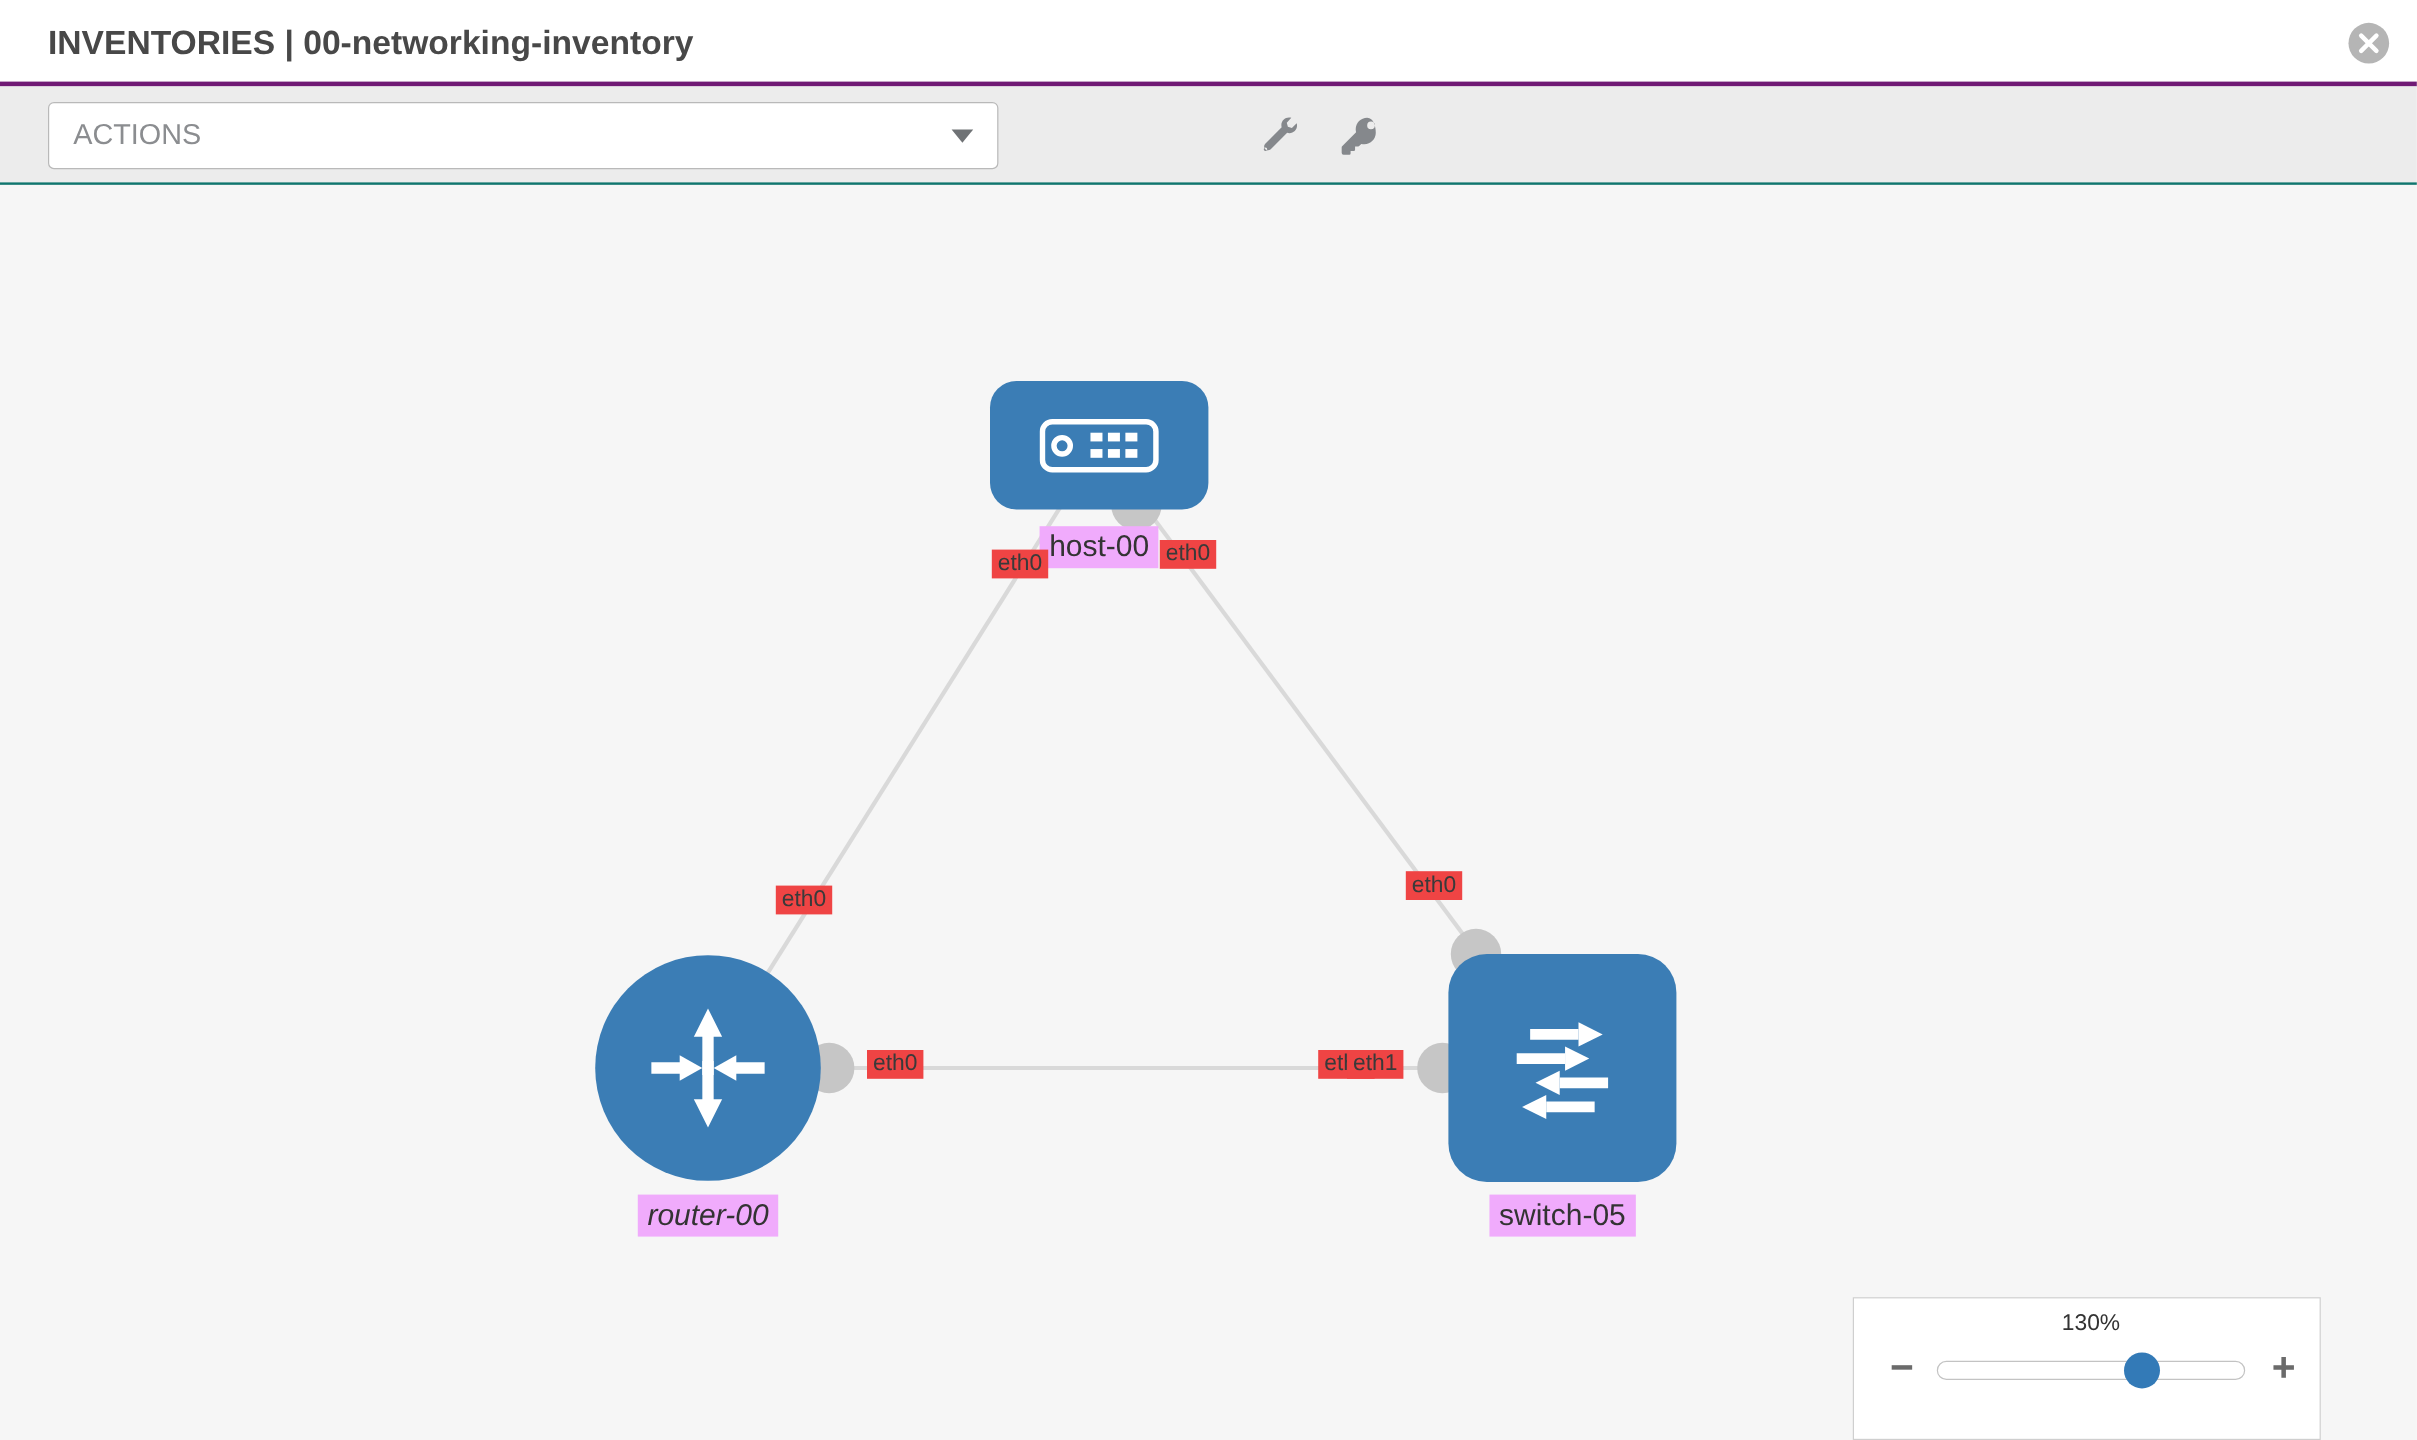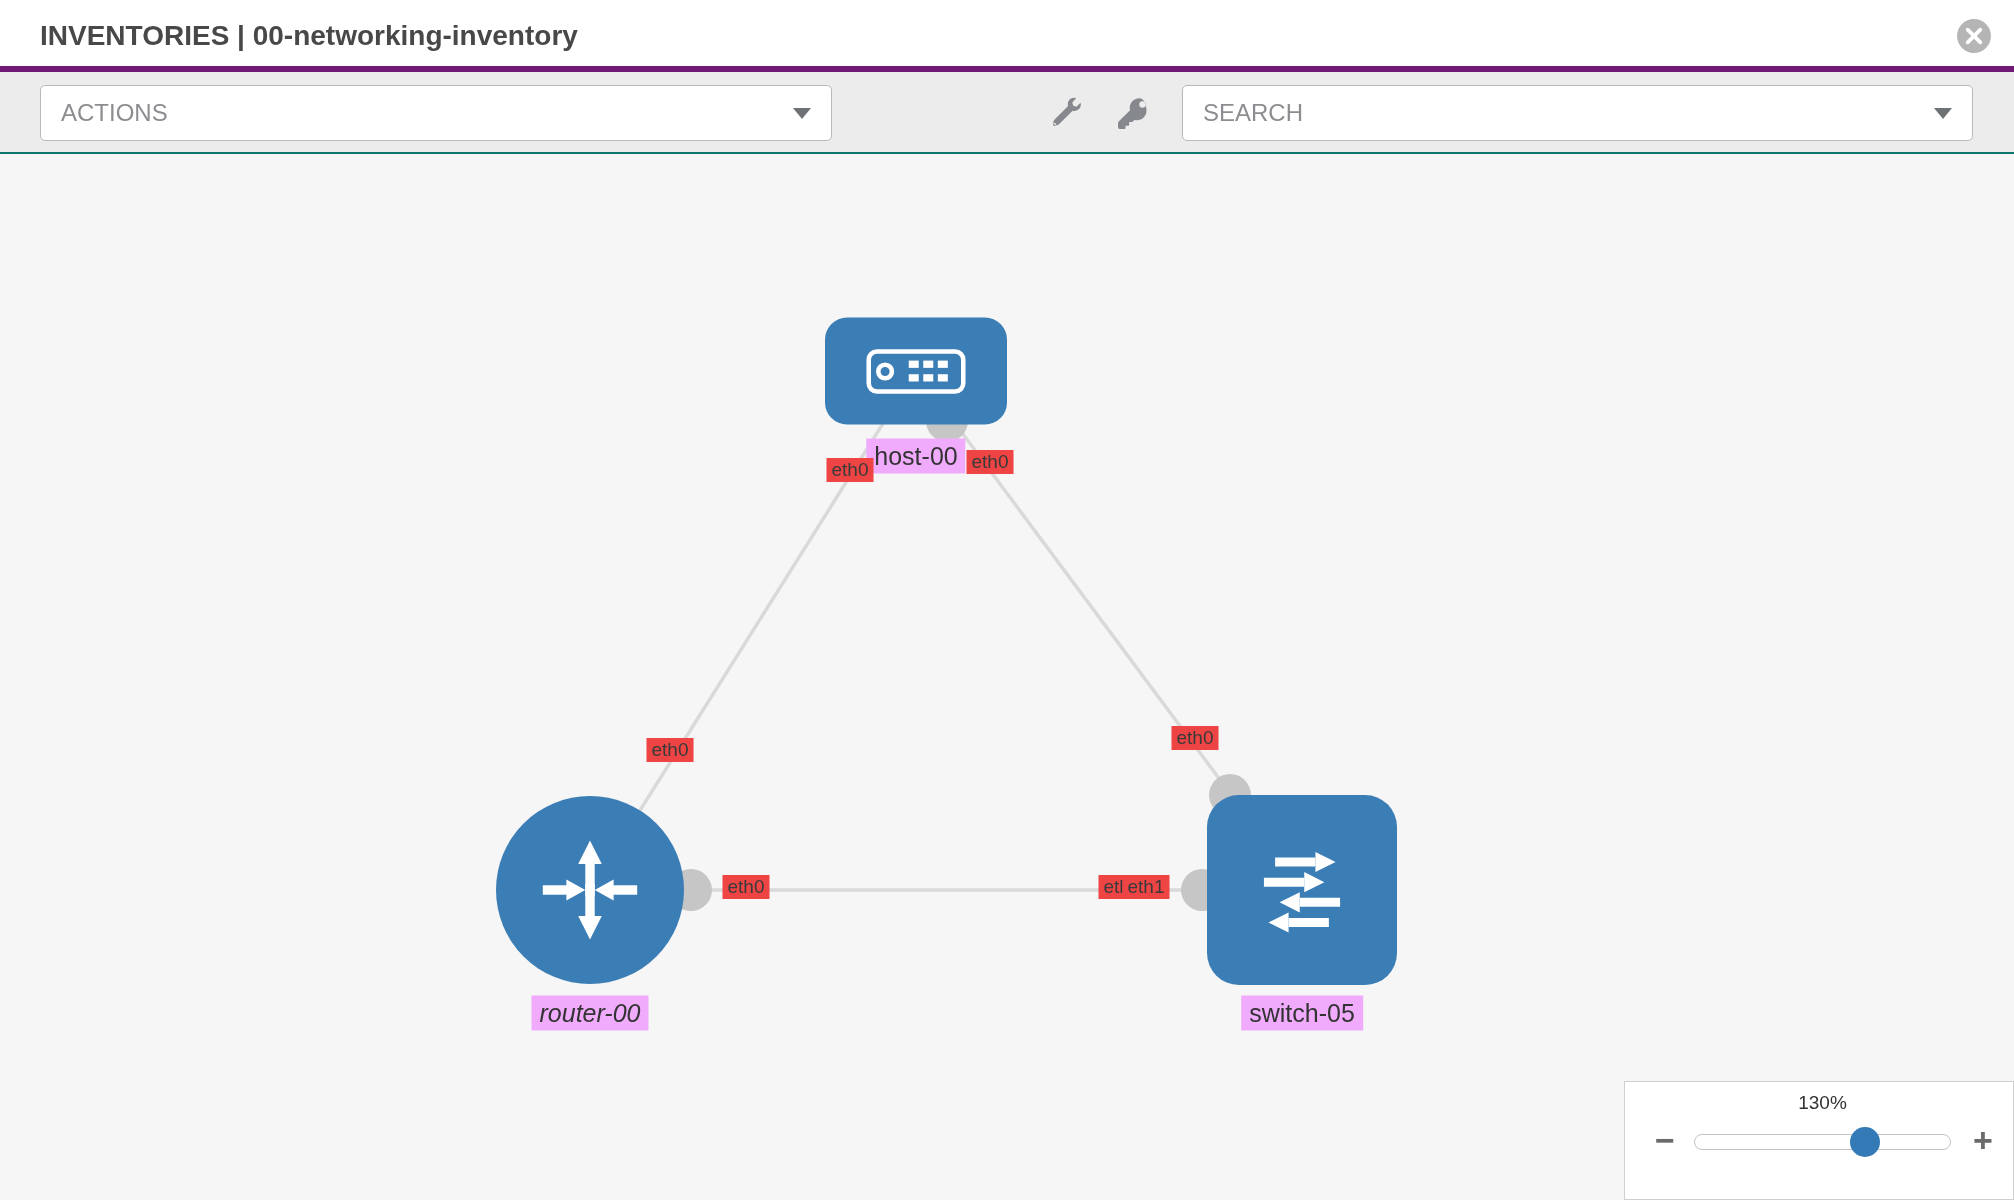--- a/index.html
+++ b/index.html
@@ -7,21 +7,21 @@
     width: 2014px; height: 1200px;
     font-family: "Liberation Sans", sans-serif;
     background: #ffffff;
     overflow: hidden;
   }
   .app { position: relative; width: 2014px; height: 1200px; }
 
   
   .header {
     position: absolute; top: 0; left: 0; width: 100%; height: 72px;
-    background: #ffffff; border-bottom: 6px solid #701a75; box-sizing: border-box;
+    background: #ffffff; border-bottom: 4px solid #701a75; box-sizing: border-box;
     z-index: 5;
   }
   .page-title {
     position: absolute; left: 40px; top: 0; line-height: 72px;
     font-size: 28px; font-weight: bold; color: #484848;
     white-space: nowrap;
   }
   .close-btn {
     position: absolute; right: 22px; top: 18px; width: 36px; height: 36px;
     cursor: pointer; border: none; background: transparent; padding: 0;
@@ -91,21 +91,21 @@
   .if-l0-src { left: 850px;  top: 316px; }
   .if-l0-tgt { left: 670px;  top: 596px; }
   .if-l1-src { left: 990px;  top: 308px; }
   .if-l1-tgt { left: 1195px; top: 584px; }
   .if-l2-src { left: 746px;  top: 733px; }
   .if-l2-tgt-ghost { left: 1122px; top: 733px; z-index: 3; }
   .if-l2-tgt { left: 1146px; top: 733px; z-index: 4; }
 
   
   .zoom-panel {
-    position: absolute; left: 1624px; top: 1081px; width: 390px; height: 119px;
+    position: absolute; left: 1544px; top: 1081px; width: 390px; height: 119px;
     background: #ffffff; border: 1px solid #cfcfcf; box-sizing: border-box;
     z-index: 6;
   }
   .zoom-level {
     position: absolute; left: 69px; top: 10px; width: 257px;
     text-align: center; font-size: 19px; color: #333333;
   }
   .zoom-minus, .zoom-plus {
     position: absolute; top: 38px; width: 36px; height: 40px;
     background: transparent; border: none; padding: 0;
@@ -150,24 +150,20 @@
       <svg viewBox="0 0 512 512">
         <path d="M408 33c-9-3-19-5-29-5-53 0-96 43-96 96 0 10 1 19 4 28L81 358c-19 19-19 50 0 69s50 19 69 0l206-206c9 3 18 4 28 4 53 0 96-43 96-96 0-10-2-20-5-29l-60 60-50-14-14-50 57-63zM106 428a22 22 0 1 1-44 0 22 22 0 0 1 44 0z"></path>
       </svg>
     </button>
     <button class="tool-icon-btn key-btn">
       <svg viewBox="0 0 512 512">
         <path d="M336 32c-79.5 0-144 64.5-144 144 0 13 1.7 25.7 5 37.7L21.7 389A24 24 0 0 0 16 404.7V472a24 24 0 0 0 24 24h72a16 16 0 0 0 16-16v-32h40a16 16 0 0 0 16-16v-40h40a16 16 0 0 0 11.3-4.7l27-27c12 3.3 24.7 5 37.7 5 79.5 0 144-64.5 144-144S415.5 32 336 32zm48 144a48 48 0 1 1 0-96 48 48 0 0 1 0 96z"></path>
       </svg>
     </button>
 
-    <div class="select-box search-box">
-      <span class="sel-label">SEARCH</span>
-      <span class="caret-down"></span>
-    </div>
   </div>
 
   <div class="canvas">
 
     <svg class="wires" width="2014" height="1046" viewBox="0 0 2014 1046">
 
       <line x1="916" y1="217" x2="590" y2="736" stroke="#d9d9d9" stroke-width="3.5"></line>
       <line x1="916" y1="217" x2="1302" y2="736" stroke="#d9d9d9" stroke-width="3.5"></line>
       <line x1="590" y1="736" x2="1302" y2="736" stroke="#d9d9d9" stroke-width="3.5"></line>
 

